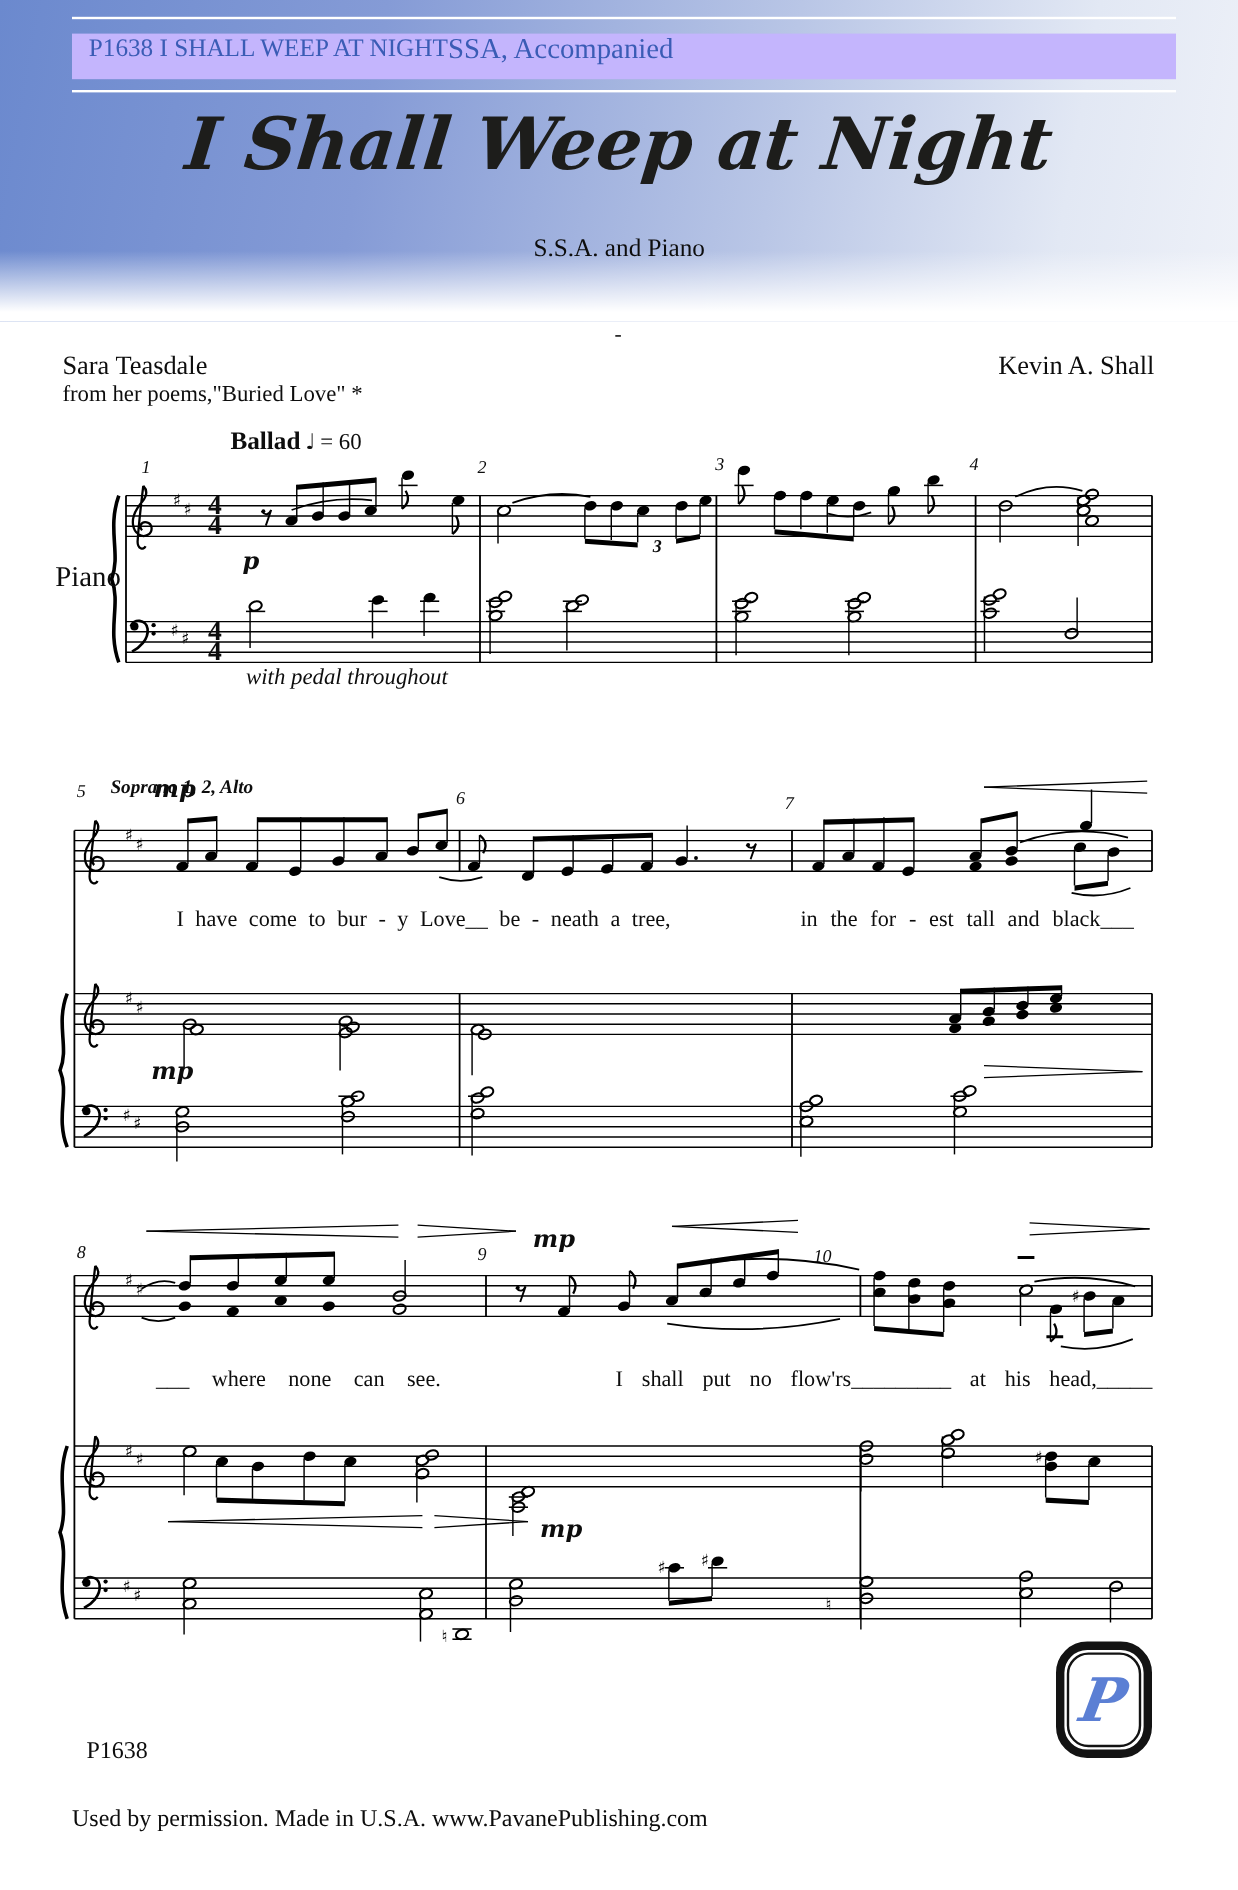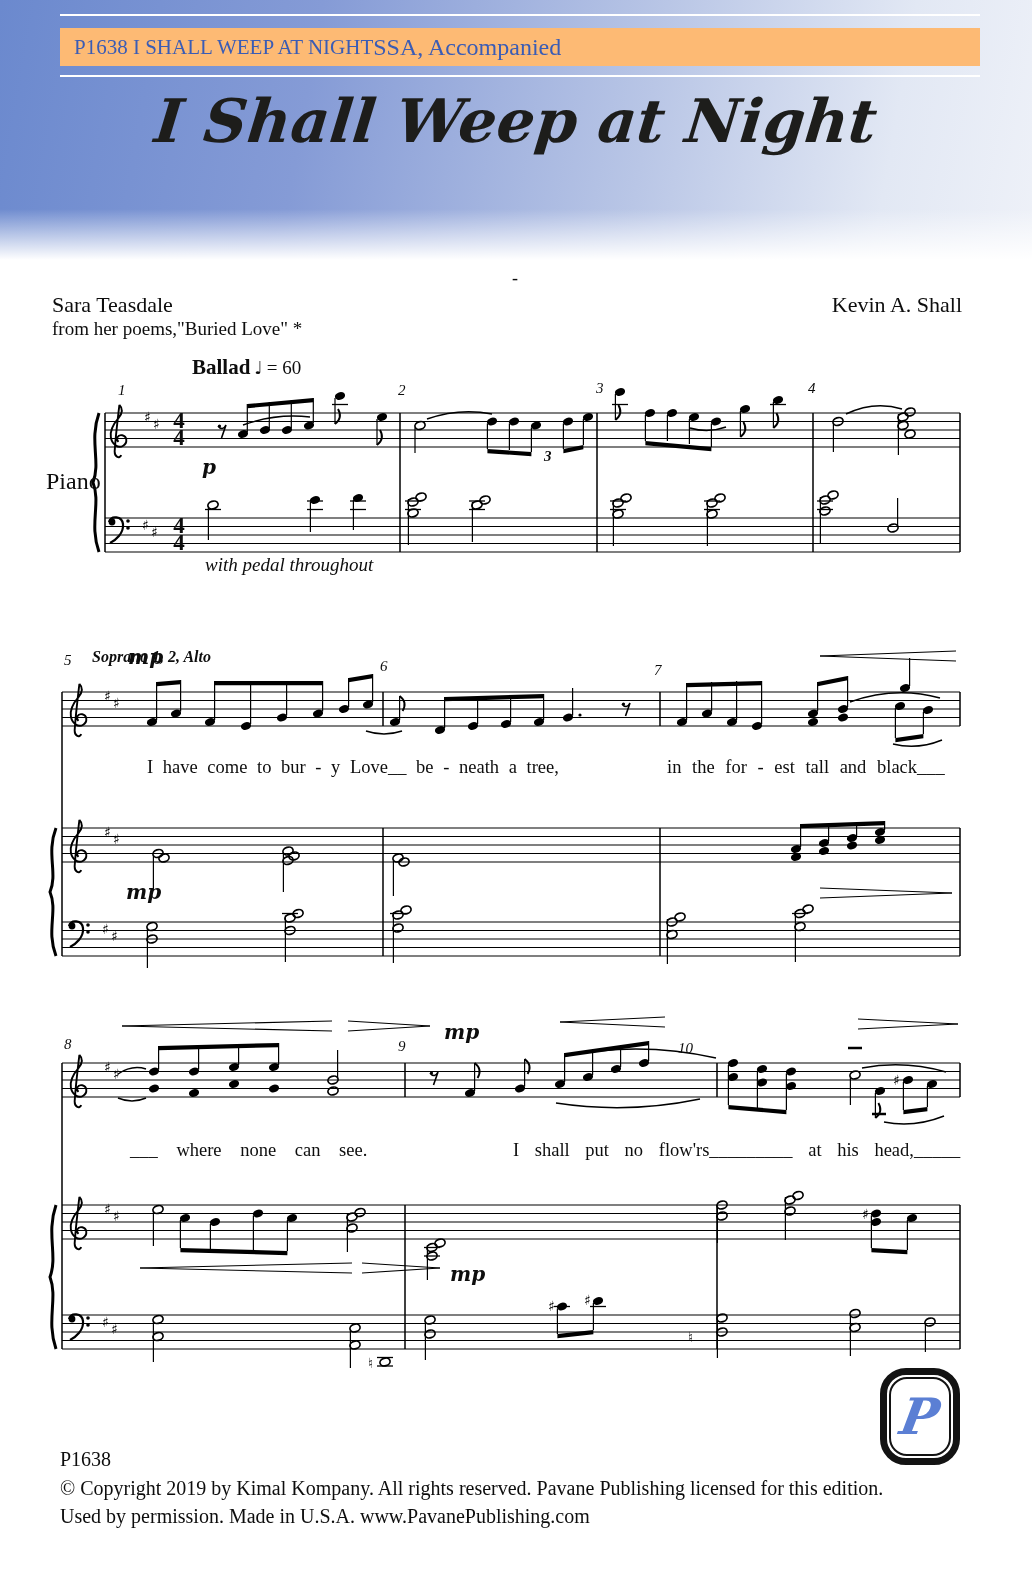--- a/index.html
+++ b/index.html
@@ -3,21 +3,21 @@
 <meta charset="utf-8">
 <style>
   html,body{margin:0;padding:0;background:#fff;}
   #page{position:relative;width:1032px;height:1575px;background:#fff;overflow:hidden;
         font-family:"Liberation Serif",serif;color:#0d0d0d;}
   .abs{position:absolute;}
   #gradient{left:0;top:0;width:1032px;height:268px;
     background:linear-gradient(to bottom, rgba(255,255,255,0) 78%, #ffffff 97%),
                linear-gradient(100deg,#6b89ce 0%,#859bd6 30%,#b9c6e6 62%,#e2e8f4 85%,#eef1f8 100%);}
   .whiteline{height:2px;background:#fff;}
-  #band{left:60px;top:28px;width:920px;height:38px;background:#fdba74;display:flex;align-items:center;}
+  #band{left:60px;top:28px;width:920px;height:38px;background:#c4b5fd;display:flex;align-items:flex-start;}
   .bandtext{color:#3a5cb5;white-space:nowrap;}
   #band-left{font-size:21px;margin-left:14px;}
   #band-center{font-size:21px;flex:1;text-align:center;}
   #band-right{font-size:24px;margin-right:12px;}
   #main-title{left:0;top:86px;width:1032px;text-align:center;font-style:italic;font-weight:700;
       font-family:"DejaVu Serif",serif;font-size:60px;color:#1d1d1b;transform:skewX(-6deg);}
   #subtitle{left:0;top:194px;width:1032px;text-align:center;font-size:21px;}
   .credit{font-size:22px;}
   .ital{font-style:italic;}
   .bold{font-weight:700;}
@@ -42,20 +42,21 @@
   <div id="gradient" class="abs"></div>
   <div class="abs whiteline" style="left:60px;top:14px;width:920px;"></div>
   <div class="abs whiteline" style="left:60px;top:75px;width:920px;"></div>
 
   <div id="band" class="abs">
     <span id="band-left" class="bandtext">P1638  I SHALL WEEP AT NIGHT</span>
     <span id="band-right" class="bandtext">SSA, Accompanied</span>
   </div>
 
   <div id="main-title" class="abs">I Shall Weep at Night</div>
+  <div id="subtitle" class="abs">S.S.A. and Piano</div>
   <div class="abs" style="left:512px;top:268px;font-size:18px;">-</div>
 
   <div class="abs credit" style="left:52px;top:292px;">Sara Teasdale</div>
   <div class="abs" style="left:52px;top:318px;font-size:19px;">from her poems,"Buried Love" *</div>
   <div class="abs credit" style="right:70px;top:292px;">Kevin A. Shall</div>
 
   <svg id="music" width="1032" height="1575">
       <line x1="105" y1="413" x2="960" y2="413" stroke="#000" stroke-width="1.2"></line>
       <line x1="105" y1="421.5" x2="960" y2="421.5" stroke="#000" stroke-width="1.2"></line>
       <line x1="105" y1="430" x2="960" y2="430" stroke="#000" stroke-width="1.2"></line>
@@ -539,22 +540,21 @@
   <div class="abs dyn" style="left:126px;top:880px;">mp</div>
   <div class="abs dyn" style="left:444px;top:1020px;">mp</div>
   <div class="abs dyn" style="left:450px;top:1262px;">mp</div>
   <div class="abs bold ital" style="left:544px;top:448px;font-size:15px;">3</div>
 
   <div class="abs lyr" style="left:147px;top:757px;word-spacing:5px;text-align:right;">I have come to bur - y Love__ be - neath a tree,</div>
   <div class="abs lyr" style="left:667px;top:757px;word-spacing:6px;">in the for - est tall and black___</div>
   <div class="abs lyr" style="left:130px;top:1140px;word-spacing:14px;">___ where none can see.</div>
   <div class="abs lyr" style="left:513px;top:1140px;word-spacing:11px;">I shall put no flow'rs_________ at his head,_____</div>
 
-  <div class="abs foot" style="left:60px;top:1448px;">P1638</div>
-  <div class="abs foot" style="left:60px;top:1477px;">© Copyright 2019 by Kimal Kompany. All rights reserved. Pavane Publishing licensed for this edition.</div>
+  <div class="abs foot" style="left:72px;top:1448px;">P1638</div>
   <div class="abs foot" style="left:60px;top:1505px;">Used by permission. Made in U.S.A.  www.PavanePublishing.com</div>
 
   <div id="logo" class="abs">
     <div id="logo-inner">
       <span id="logo-p">P</span>
     </div>
   </div>
 
 </div>
 

